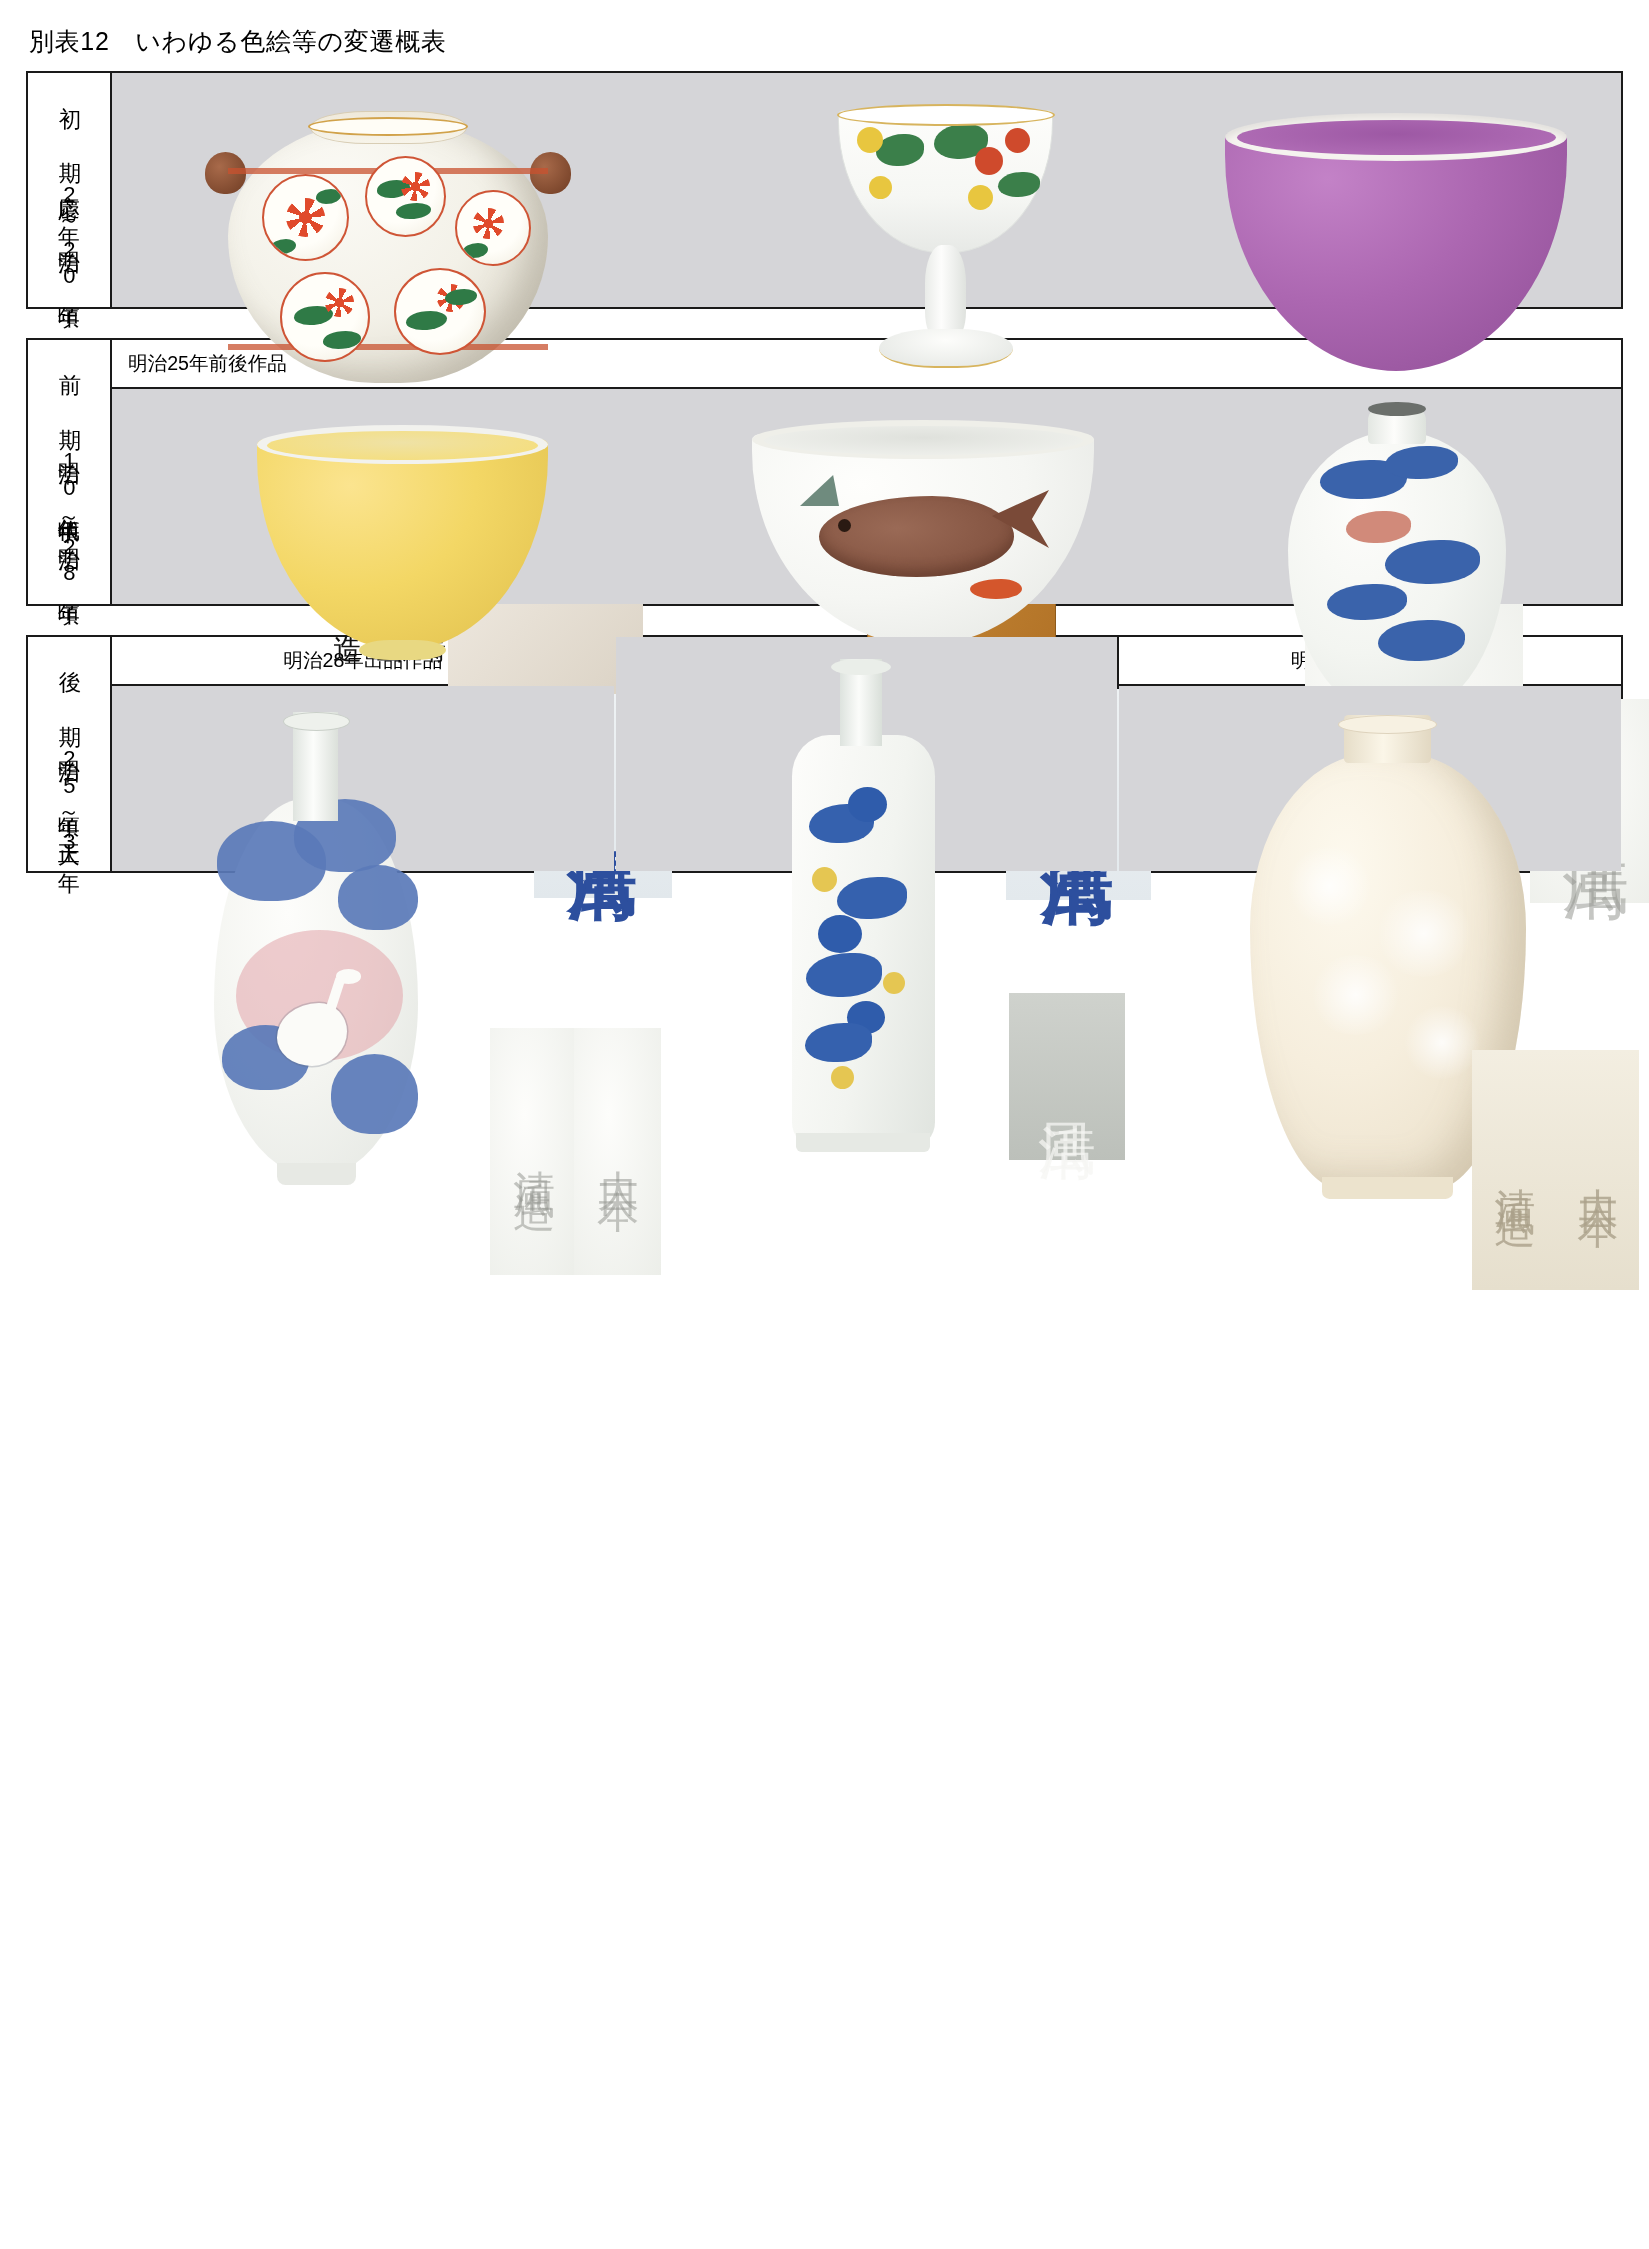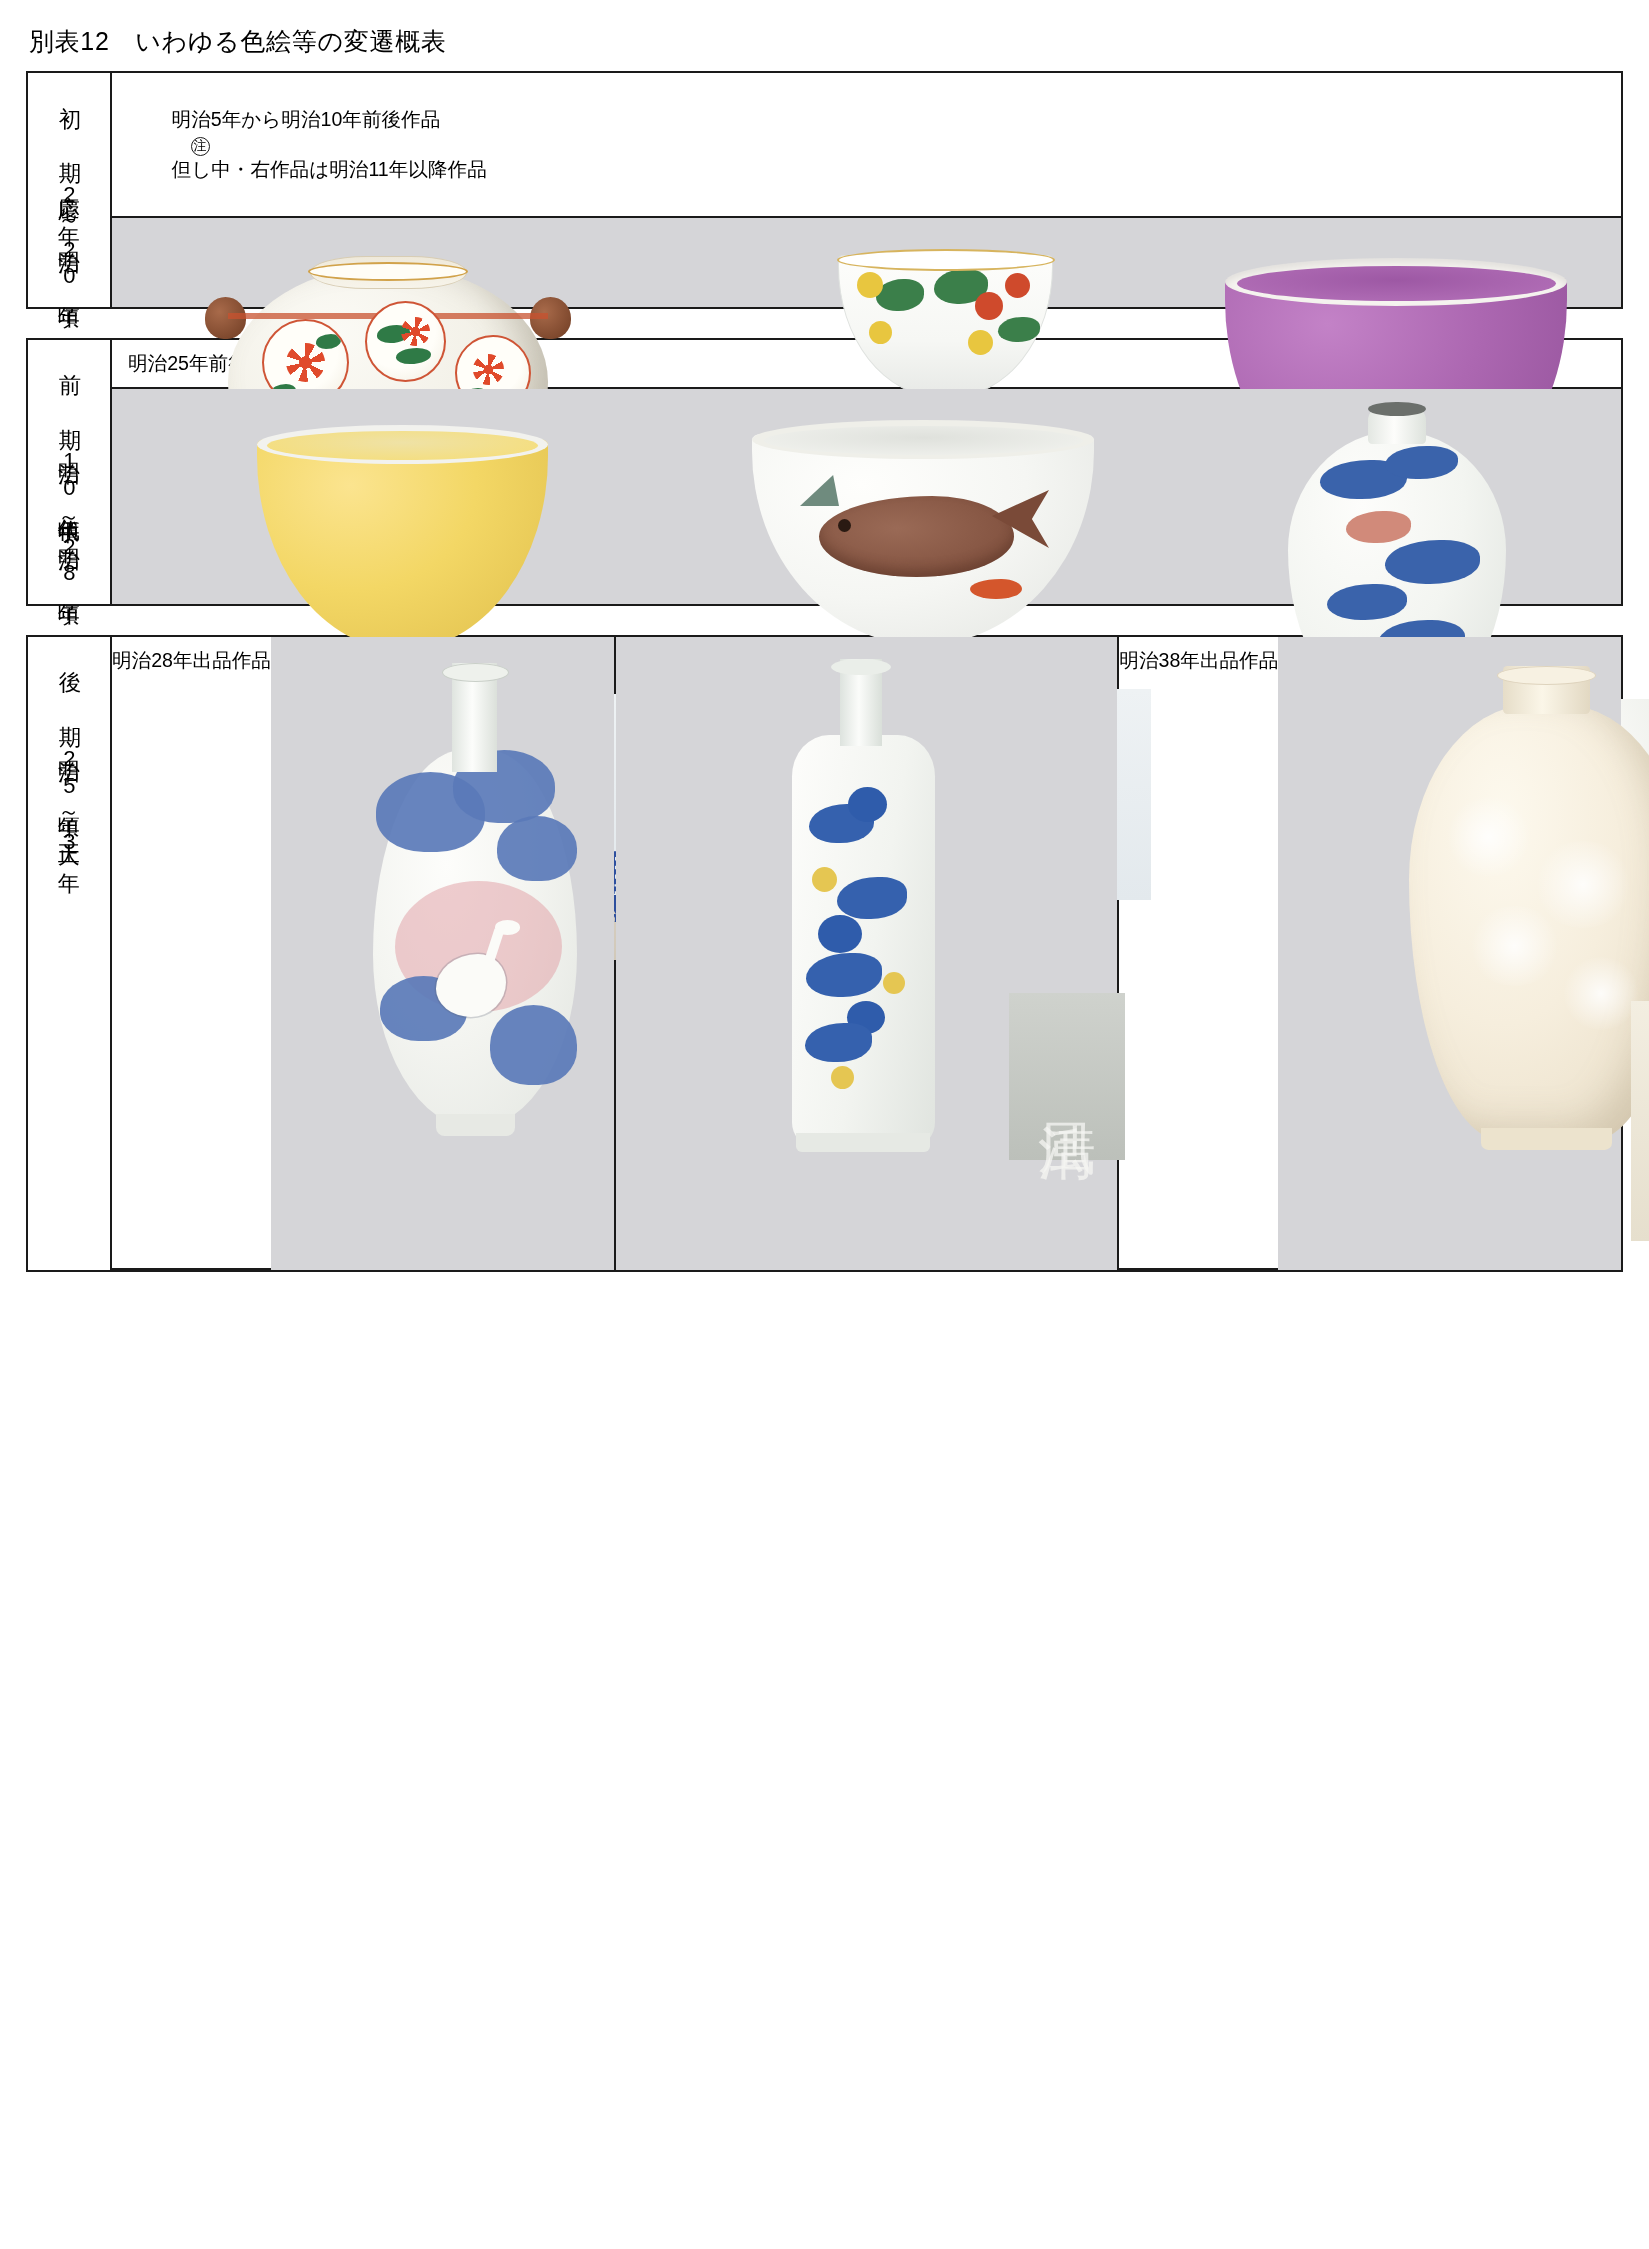--- a/index.html
+++ b/index.html
@@ -350,21 +350,21 @@
     position: absolute; left: 92px; top: 0; width: 58px; height: 14.5px;
     border-radius: 50%; background: #6b6f6b;
   }
   .blue-spray { position: absolute; background: #3a63ab; border-radius: 60% 40% 55% 45%; }
 
   
   #sec3 .plate-row { display: flex; flex: 1; }
   #sec3 .cell {
     flex: 1;
     border-right: 2.2px solid #1a1a1a;
-    display: flex; flex-direction: row;
+    display: flex; flex-direction: column;
   }
   #sec3 .cell:last-child { border-right: none; }
   #sec3 .cell .caption-bar {
     text-align: center;
     padding: 10.2px 0;
   }
   #sec3 .cell .plate { height: 633px; position: relative; }
 
   .pearvase { position: absolute; left: 95px; top: 26px; width: 240px; height: 509px; }
   .pv-neck {
@@ -453,25 +453,20 @@
 <div class="page">
 
   <div class="doc-title">別表12　いわゆる色絵等の変遷概表</div>
 
   <div class="section" id="sec1">
     <div class="era-col">
       <div class="era-head">初　期</div>
       <div class="era-sub">慶応2年～明治20年頃</div>
     </div>
     <div class="content-col">
-      <div class="caption-bar">
-        <span>明治5年から明治10年前後作品</span>
-        <span class="note-mark">注</span>
-        <span>但し中・右作品は明治11年以降作品</span>
-      </div>
       <div class="plate">
 
         <div class="jar">
           <div class="jar-body"></div>
           <div class="ear l"></div>
           <div class="ear r"></div>
           <div class="jar-band b1"></div>
           <div class="jar-band b2"></div>
           <div class="medal m1">
               <div class="chrys"></div>

